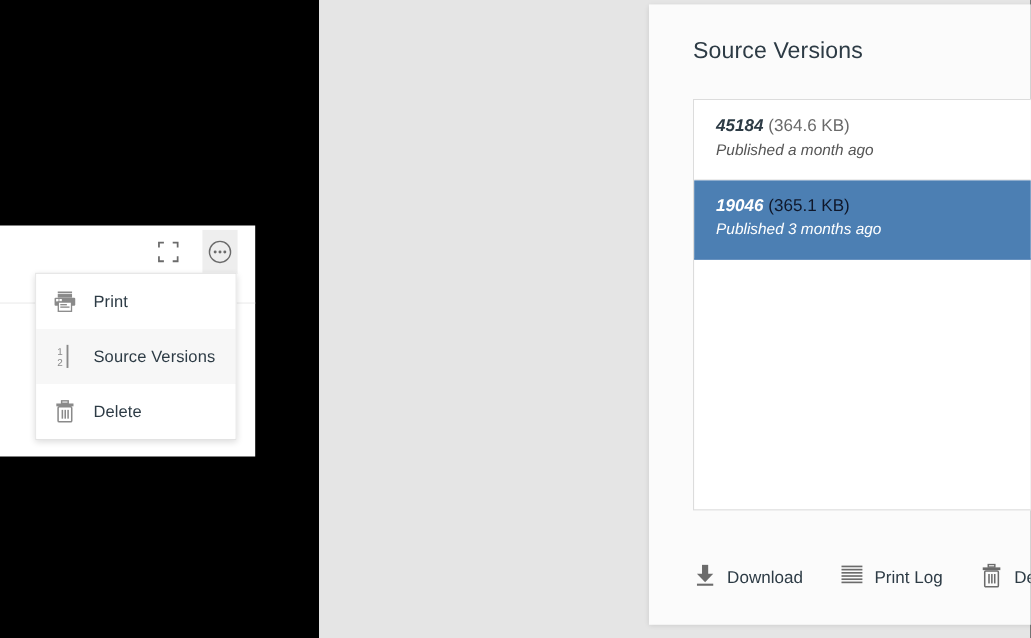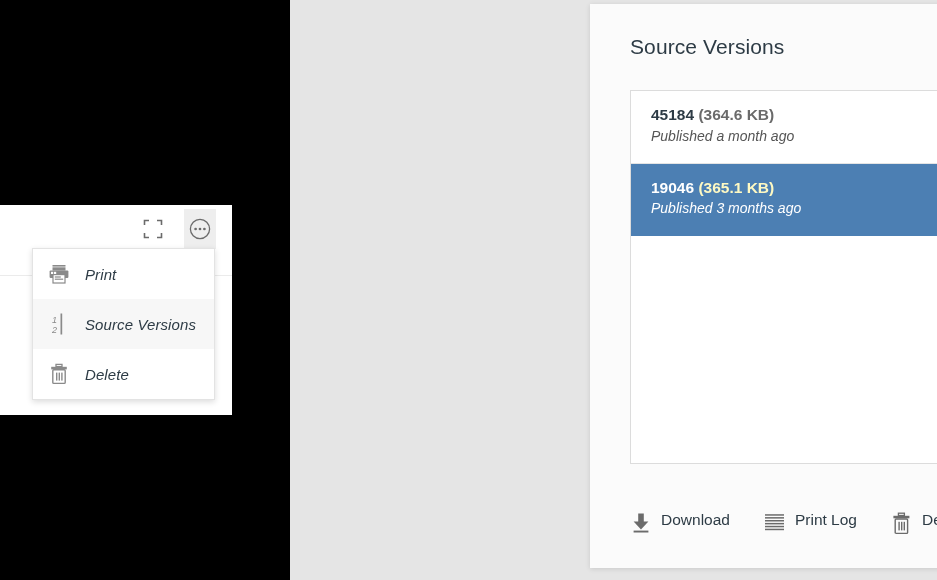--- a/index.html
+++ b/index.html
@@ -73,21 +73,20 @@
   
   .dropdown {
     position: absolute;
     left: 32px;
     top: 248px;
     width: 183px;
     background: #ffffff;
     border: 1px solid #e3e3e3;
     box-shadow: 0 2px 6px rgba(0,0,0,0.14);
     z-index: 20;
-    font-style: italic;
   }
 
   .menu-item {
     display: flex;
     align-items: center;
     height: 50px;
     padding-left: 14px;
     gap: 14px;
     cursor: pointer;
     background: #ffffff;
@@ -176,28 +175,29 @@
   .version-line1 {
     font-size: 15.5px;
     color: #2d3b45;
     line-height: 1.35;
   }
 
   .version-row.selected .version-line1 { color: #ffffff; }
 
   .version-id {
     font-weight: bold;
+    font-style: italic;
   }
 
   .version-size {
     color: #6a6a6a;
-    font-weight: 700;
-  }
-
-  .version-row.selected .version-size { color: #fef9c3; }
+    font-weight: 400;
+  }
+
+  .version-row.selected .version-size { color: #0f172a; }
 
   .version-line2 {
     font-size: 14px;
     font-style: italic;
     color: #555555;
     line-height: 1.4;
     margin-top: 1px;
   }
 
   .version-row.selected .version-line2 { color: #ffffff; }
@@ -207,21 +207,21 @@
     margin: 0 40px;
     flex: 1 1 auto;
     display: flex;
     align-items: center;
     padding-top: 14px;
     gap: 0;
   }
 
   .footer-action {
     display: flex;
-    align-items: flex-start;
+    align-items: flex-end;
     gap: 9px;
     margin-right: 34px;
     cursor: pointer;
   }
 
   .footer-action-label {
     font-size: 15.5px;
     color: #2d3b45;
   }
 

